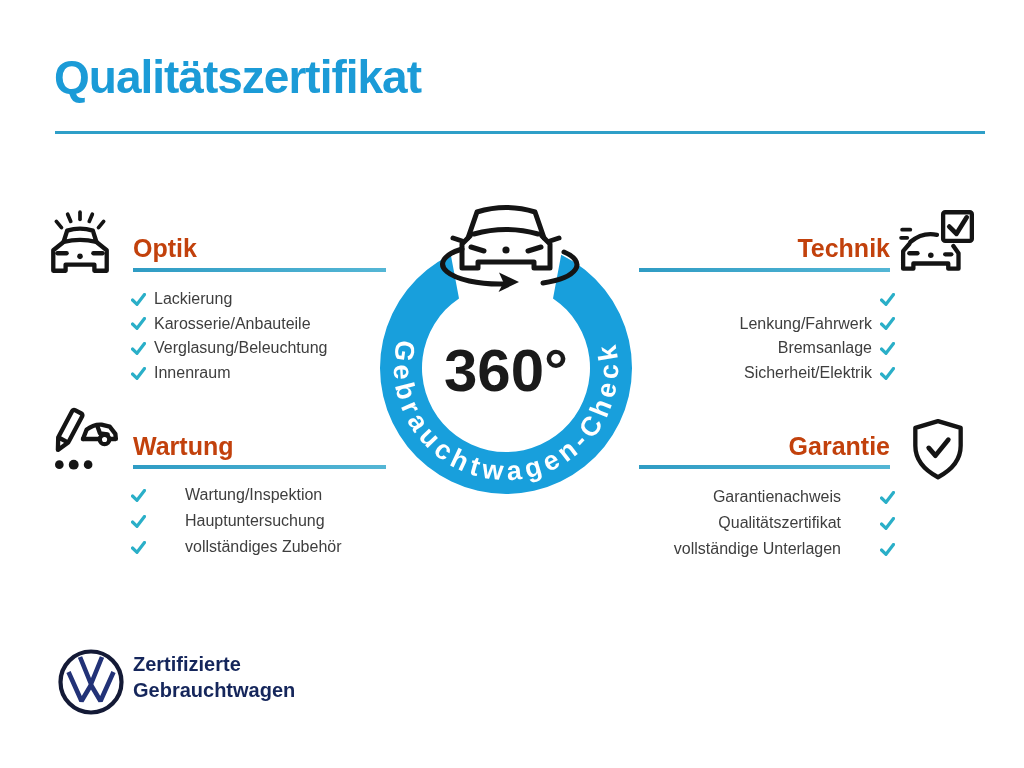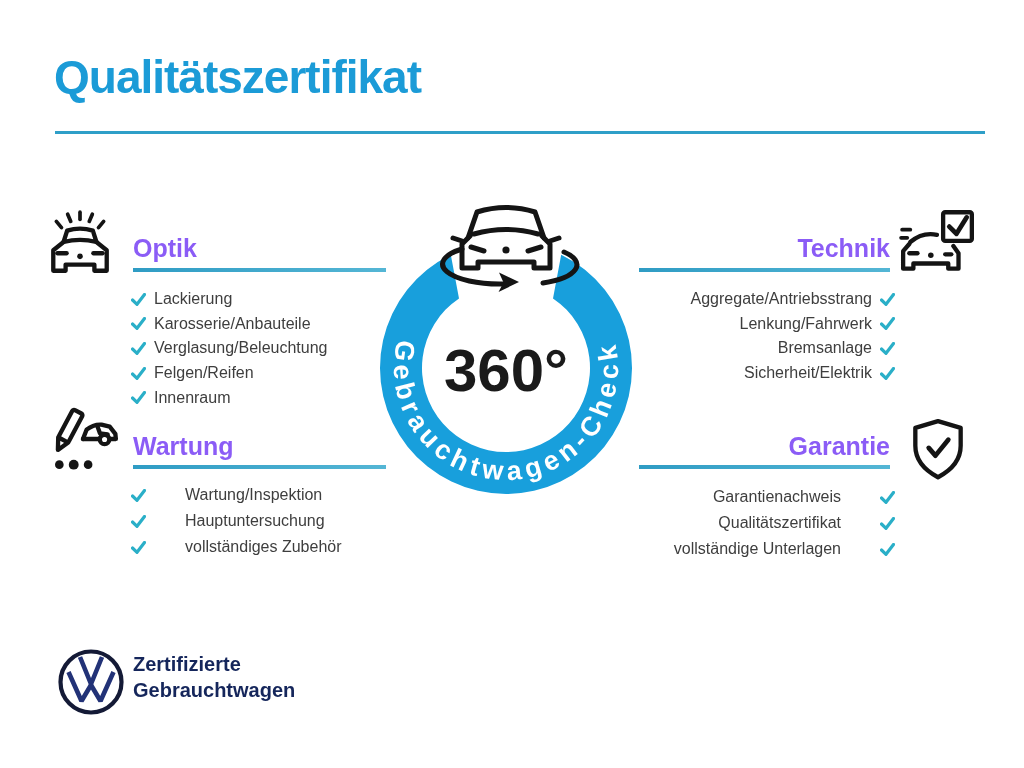--- a/index.html
+++ b/index.html
@@ -16,21 +16,21 @@
     font-size:46px;font-weight:700;letter-spacing:-1px;
     color:#1b9bd7;
   }
   #title-underline{
     left:55px;top:131px;width:930px;height:3px;
     background:#2f9fc8;
   }
 
   
   .sec-title{
-    font-size:25px;font-weight:700;color:#8b5cf6;white-space:nowrap;
+    font-size:25px;font-weight:700;color:#c2410c;white-space:nowrap;
   }
   .sec-rule{
     height:4px;background:linear-gradient(90deg,#2f9cc4,#54b6d5);
   }
   .items .row{
     display:flex;align-items:center;gap:8px;white-space:nowrap;
   }
   .items .row span{
     font-size:16px;color:#3e3e3e;
   }
@@ -138,46 +138,39 @@
   <div class="row">
     <svg class="checkmark" width="15" height="13" viewBox="0 0 15 13">
         <path d="M1.5 7 L6 11.3 L13.5 1.5" fill="none" stroke="#2aafc8" stroke-width="3.2" stroke-linecap="round" stroke-linejoin="round"></path>
       </svg>
     <span>Verglasung/Beleuchtung</span>
   </div>
   <div class="row">
     <svg class="checkmark" width="15" height="13" viewBox="0 0 15 13">
         <path d="M1.5 7 L6 11.3 L13.5 1.5" fill="none" stroke="#2aafc8" stroke-width="3.2" stroke-linecap="round" stroke-linejoin="round"></path>
       </svg>
-    <span>Felgen/Reifen</span>
-  </div>
-  <div class="row">
-    <svg class="checkmark" width="15" height="13" viewBox="0 0 15 13">
-        <path d="M1.5 7 L6 11.3 L13.5 1.5" fill="none" stroke="#2aafc8" stroke-width="3.2" stroke-linecap="round" stroke-linejoin="round"></path>
-      </svg>
     <span>Innenraum</span>
   </div>
 </div>
 
 <svg class="abs lineicon" id="technik-icon" width="80" height="72" viewBox="0 0 78 70" stroke-width="4.2">
   <path d="M4 22 H12" stroke-width="3.6"></path>
   <path d="M3 30 H9" stroke-width="3.6"></path>
   <path d="M12 34 Q24 24 38 27"></path>
   <path d="M11 36 L5 43 V60 H15 V55 H49 V60 H59 V45 L54 38"></path>
   <path d="M11 45 H19"></path>
   <path d="M46 46 H52"></path>
   <circle class="f" cx="32" cy="47" r="2.7"></circle>
   <rect x="44" y="5" width="28" height="28" rx="2"></rect>
   <path d="M50 19 L57 26 L67 10" stroke-width="4.6"></path>
 </svg>
 <div class="abs sec-title" id="technik-title">Technik</div>
 <div class="abs sec-rule" id="technik-rule"></div>
 <div class="abs items right rows-245" id="technik-items">
   <div class="row">
-    <span>Aggregate/Antriebsstrang</span>
     <svg class="checkmark" width="15" height="13" viewBox="0 0 15 13">
         <path d="M1.5 7 L6 11.3 L13.5 1.5" fill="none" stroke="#2aafc8" stroke-width="3.2" stroke-linecap="round" stroke-linejoin="round"></path>
       </svg>
   </div>
   <div class="row">
     <span>Lenkung/Fahrwerk</span>
     <svg class="checkmark" width="15" height="13" viewBox="0 0 15 13">
         <path d="M1.5 7 L6 11.3 L13.5 1.5" fill="none" stroke="#2aafc8" stroke-width="3.2" stroke-linecap="round" stroke-linejoin="round"></path>
       </svg>
   </div>

